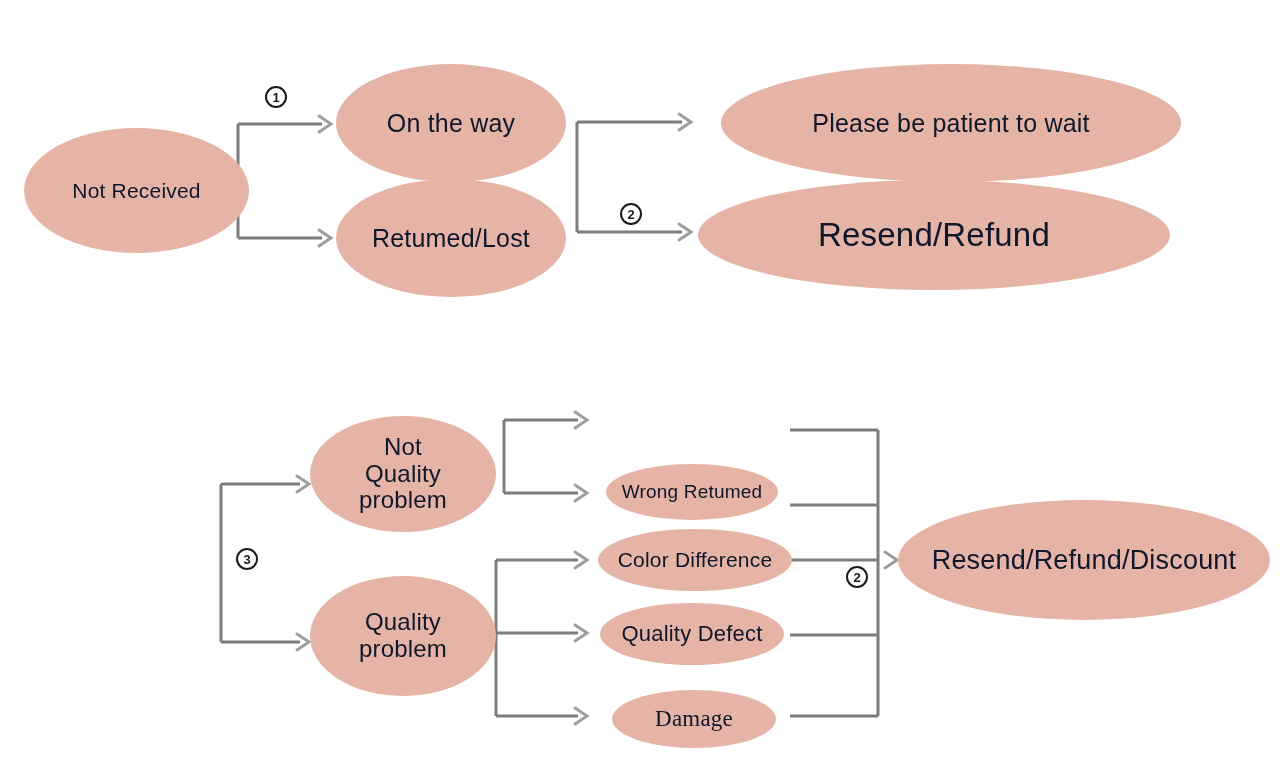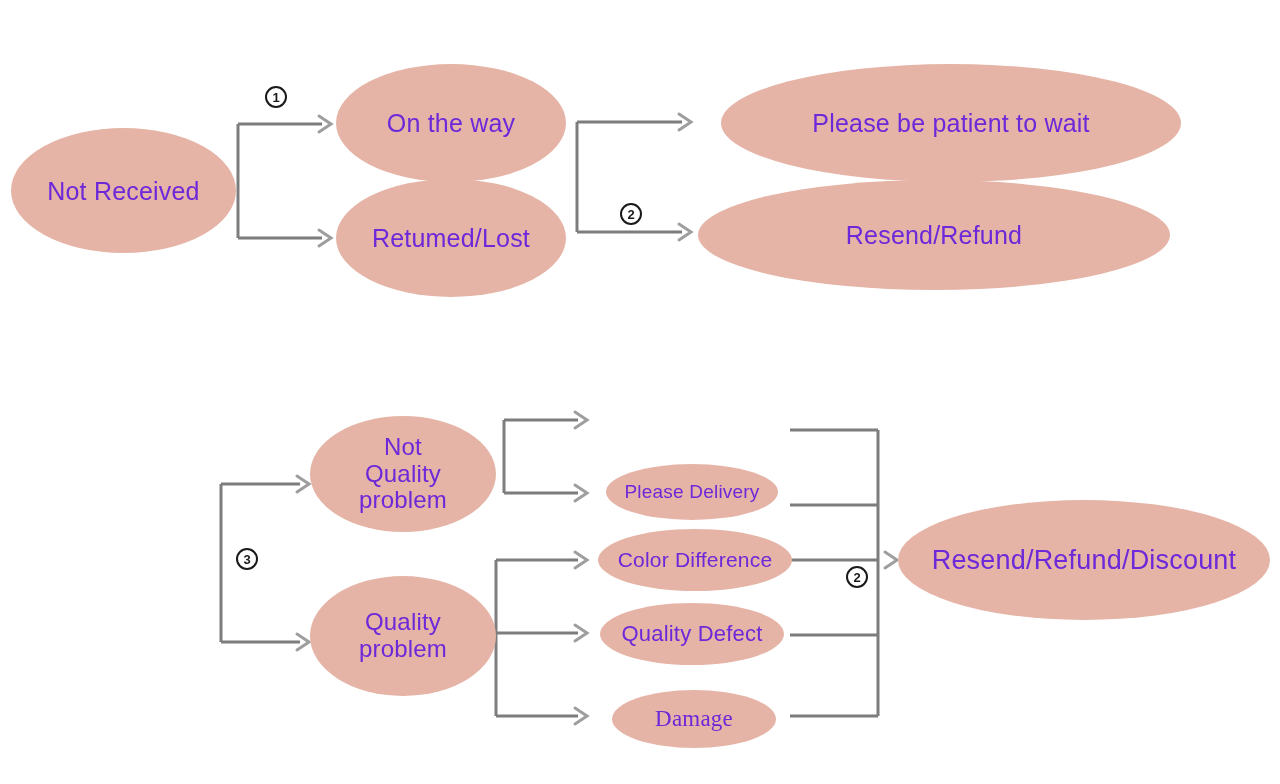--- a/index.html
+++ b/index.html
@@ -14,21 +14,21 @@
     position: relative;
     width: 1280px;
     height: 784px;
     background: #ffffff;
     overflow: hidden;
   }
   .node {
     position: absolute;
     border-radius: 50%;
     background: #e5b4a6;
-    color: #6d28d9;
+    color: #0f172a;
     display: flex;
     align-items: center;
     justify-content: center;
     text-align: center;
     line-height: 1.12;
     letter-spacing: 0.2px;
     box-sizing: border-box;
     white-space: pre-line;
     user-select: none;
   }
@@ -118,55 +118,55 @@
     <path d="M790,430 L878,430"></path>
     <path d="M790,505 L878,505"></path>
     <path d="M790,560 L878,560"></path>
     <path d="M790,635 L878,635"></path>
     <path d="M790,716 L878,716"></path>
     <polyline class="arrowhead" points="885,552 897,560 885,568"></polyline>
   </svg>
 
   <div class="layer-nodes">
 
-    <div class="node" style="left:11px; top:128px; width:225px; height:125px; font-size:25px;">
+    <div class="node" style="left:24px; top:128px; width:225px; height:125px; font-size:21px;">
       <span>Not Received</span>
     </div>
 
     <div class="node" style="left:336px; top:64px; width:230px; height:118px; font-size:25px;">
       <span>On the way</span>
     </div>
 
     <div class="node" style="left:336px; top:179px; width:230px; height:118px; font-size:25px;">
       <span>Retumed/Lost</span>
     </div>
 
     <div class="node" style="left:721px; top:64px; width:460px; height:118px; font-size:25px;">
       <span>Please be patient to wait</span>
     </div>
 
-    <div class="node" style="left:698px; top:180px; width:472px; height:110px; font-size:25px;justify-content:center;">
+    <div class="node" style="left:698px; top:180px; width:472px; height:110px; font-size:33px;justify-content:center;">
       <span>Resend/Refund</span>
     </div>
 
 
     <div class="node" style="left:310px; top:416px; width:186px; height:116px; font-size:24px;">
       <span>Not
 Quality
 problem</span>
     </div>
 
     <div class="node" style="left:310px; top:576px; width:186px; height:120px; font-size:24px;">
       <span>Quality
 problem</span>
     </div>
 
 
     <div class="node" style="left:606px; top:464px; width:172px; height:56px; font-size:19px;">
-      <span>Please Delivery</span>
+      <span>Wrong Retumed</span>
     </div>
 
     <div class="node" style="left:598px; top:529px; width:194px; height:62px; font-size:21px;">
       <span>Color Difference</span>
     </div>
 
     <div class="node" style="left:600px; top:603px; width:184px; height:62px; font-size:22px;">
       <span>Quality Defect</span>
     </div>
 

